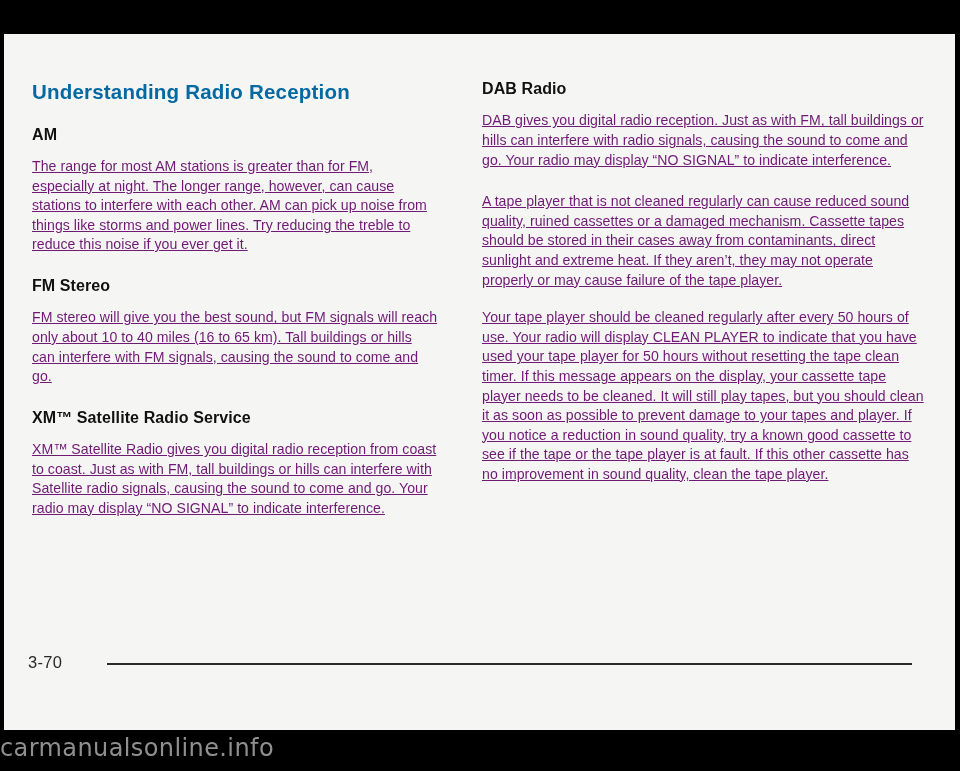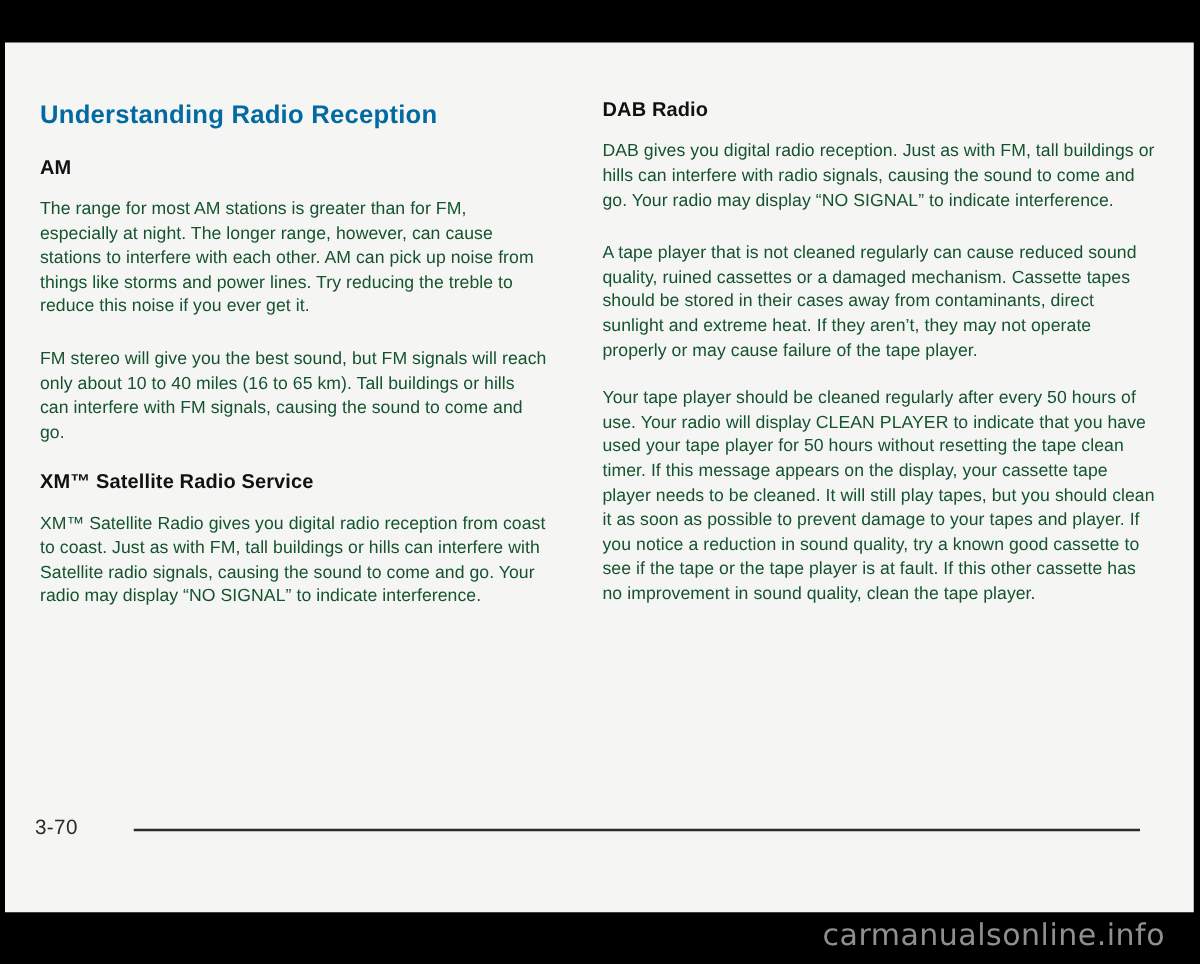--- a/index.html
+++ b/index.html
@@ -107,22 +107,23 @@
     color: #111111;
   }
   h1.doc-title.spaced-top {
     margin-top: 30px;
   }
 
   p.body-text {
     font-size: 14.1px;
     line-height: 19.6px;
     margin: 0 0 18px 0;
-    color: #14532d;
+    color: #701a75;
     letter-spacing: 0.05px;
+    text-decoration: underline;
   }
   p.body-text:last-child {
     margin-bottom: 0;
   }
   p.body-text.tight {
     margin-bottom: 22px;
   }
 
   
   .page-footer {
@@ -150,22 +151,22 @@
     height: 2px;
     background: #2b2b2b;
   }
 
   
   .watermark {
     position: absolute;
     top: 734px;
     left: 0;
     width: 960px;
-    text-align: right;
-    padding-right: 28px;
+    text-align: left;
+    padding-right: 21px;
     box-sizing: border-box;
     font-size: 24px;
     letter-spacing: 0.4px;
     color: #8f8f8f;
     font-family: "DejaVu Sans", sans-serif;
   }
 </style>
 </head>
 <body>
 
@@ -179,20 +180,21 @@
 
     <div class="columns">
 
       <div class="column column-left">
 
         <h1 class="doc-title">Understanding Radio Reception</h1>
 
         <h2 class="section-head">AM</h2>
         <p class="body-text tight">The range for most AM stations is greater than for FM, especially at night. The longer range, however, can cause stations to interfere with each other. AM can pick up noise from things like storms and power lines. Try reducing the treble to reduce this noise if you ever get it.</p>
 
+        <h2 class="section-head">FM Stereo</h2>
         <p class="body-text tight">FM stereo will give you the best sound, but FM signals will reach only about 10 to 40 miles (16 to 65 km). Tall buildings or hills can interfere with FM signals, causing the sound to come and go.</p>
 
         <h2 class="section-head">XM™ Satellite Radio Service</h2>
         <p class="body-text">XM™ Satellite Radio gives you digital radio reception from coast to coast. Just as with FM, tall buildings or hills can interfere with Satellite radio signals, causing the sound to come and go. Your radio may display “NO SIGNAL” to indicate interference.</p>
 
       </div>
 
       <div class="column column-right">
 
         <h2 class="section-head">DAB Radio</h2>

